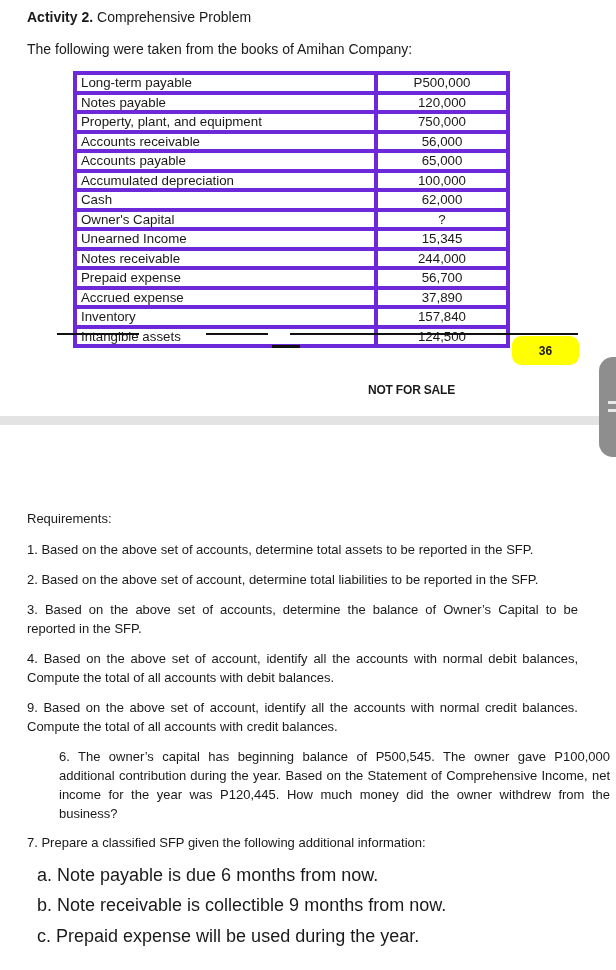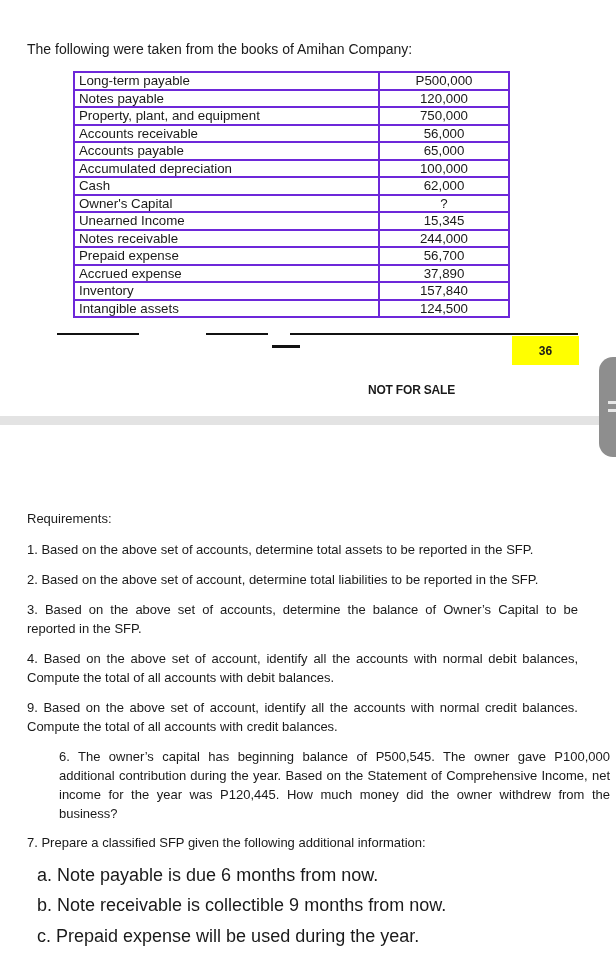--- a/index.html
+++ b/index.html
@@ -9,43 +9,44 @@
       font-family: "Liberation Sans", sans-serif;
     }
     .page-top { position: absolute; left: 0; top: 0; width: 616px; height: 415px; background: #fff; }
     .title { position: absolute; left: 27px; top: 9px; font-size: 14px; }
     .title b { font-weight: bold; }
     .intro { position: absolute; left: 27px; top: 41px; font-size: 14px; }
     table.accounts {
       position: absolute; left: 73px; top: 71px; width: 437px;
       border-collapse: collapse; font-size: 13.3px; line-height: 15.5px;
     }
-    table.accounts td { border: 2px solid #6d28d9; padding: 0 4px; height: 15.5px; white-space: nowrap; }
+    table.accounts td { border: 4px solid #6d28d9; padding: 0 4px; height: 15.5px; white-space: nowrap; }
     table.accounts td.amt { text-align: center; width: 120px; }
     .footer-rule { position: absolute; top: 333px; height: 2px; background: #111; }
     .footer-dash { position: absolute; left: 272px; top: 345px; width: 28px; height: 3px; background: #111; }
     .nfs { position: absolute; left: 368px; top: 339px; font-size: 12px; font-weight: 700; letter-spacing: -0.2px; margin-top: 44px; }
     .pageno {
       position: absolute; left: 512px; top: 336px; width: 67px; height: 29px;
       background: #ffff00; font-weight: bold; font-size: 12px;
-      display: flex; align-items: center; justify-content: center;
+      display: flex; align-items: center; justify-content: center; border-radius: 9px;
     }
     .divider { position: absolute; left: 0; top: 416px; width: 616px; height: 9px; background: #e3e3e3; }
     .side-handle {
       position: absolute; left: 599px; top: 357px; width: 30px; height: 100px;
       background: #8e8e8e; border-radius: 14px;
     }
     .side-handle .bar { position: absolute; left: 9px; width: 12px; height: 3px; background: #e8e8e8; }
     .req { position: absolute; left: 27px; font-size: 13px; line-height: 19px; width: 551px; text-align: justify; }
     .sub { position: absolute; left: 37px; font-size: 18px; }
   </style>
 </head>
 <body>
 
 <div class="page-top">
+  <div class="title"><b>Activity 2.</b><span> Comprehensive Problem</span></div>
   <div class="intro">The following were taken from the books of Amihan Company:</div>
 
   <table class="accounts">
     <tbody id="acct-body">
         <tr>
           <td>Long-term payable</td>
           <td class="amt">P500,000</td>
         </tr>
         <tr>
           <td>Notes payable</td>

